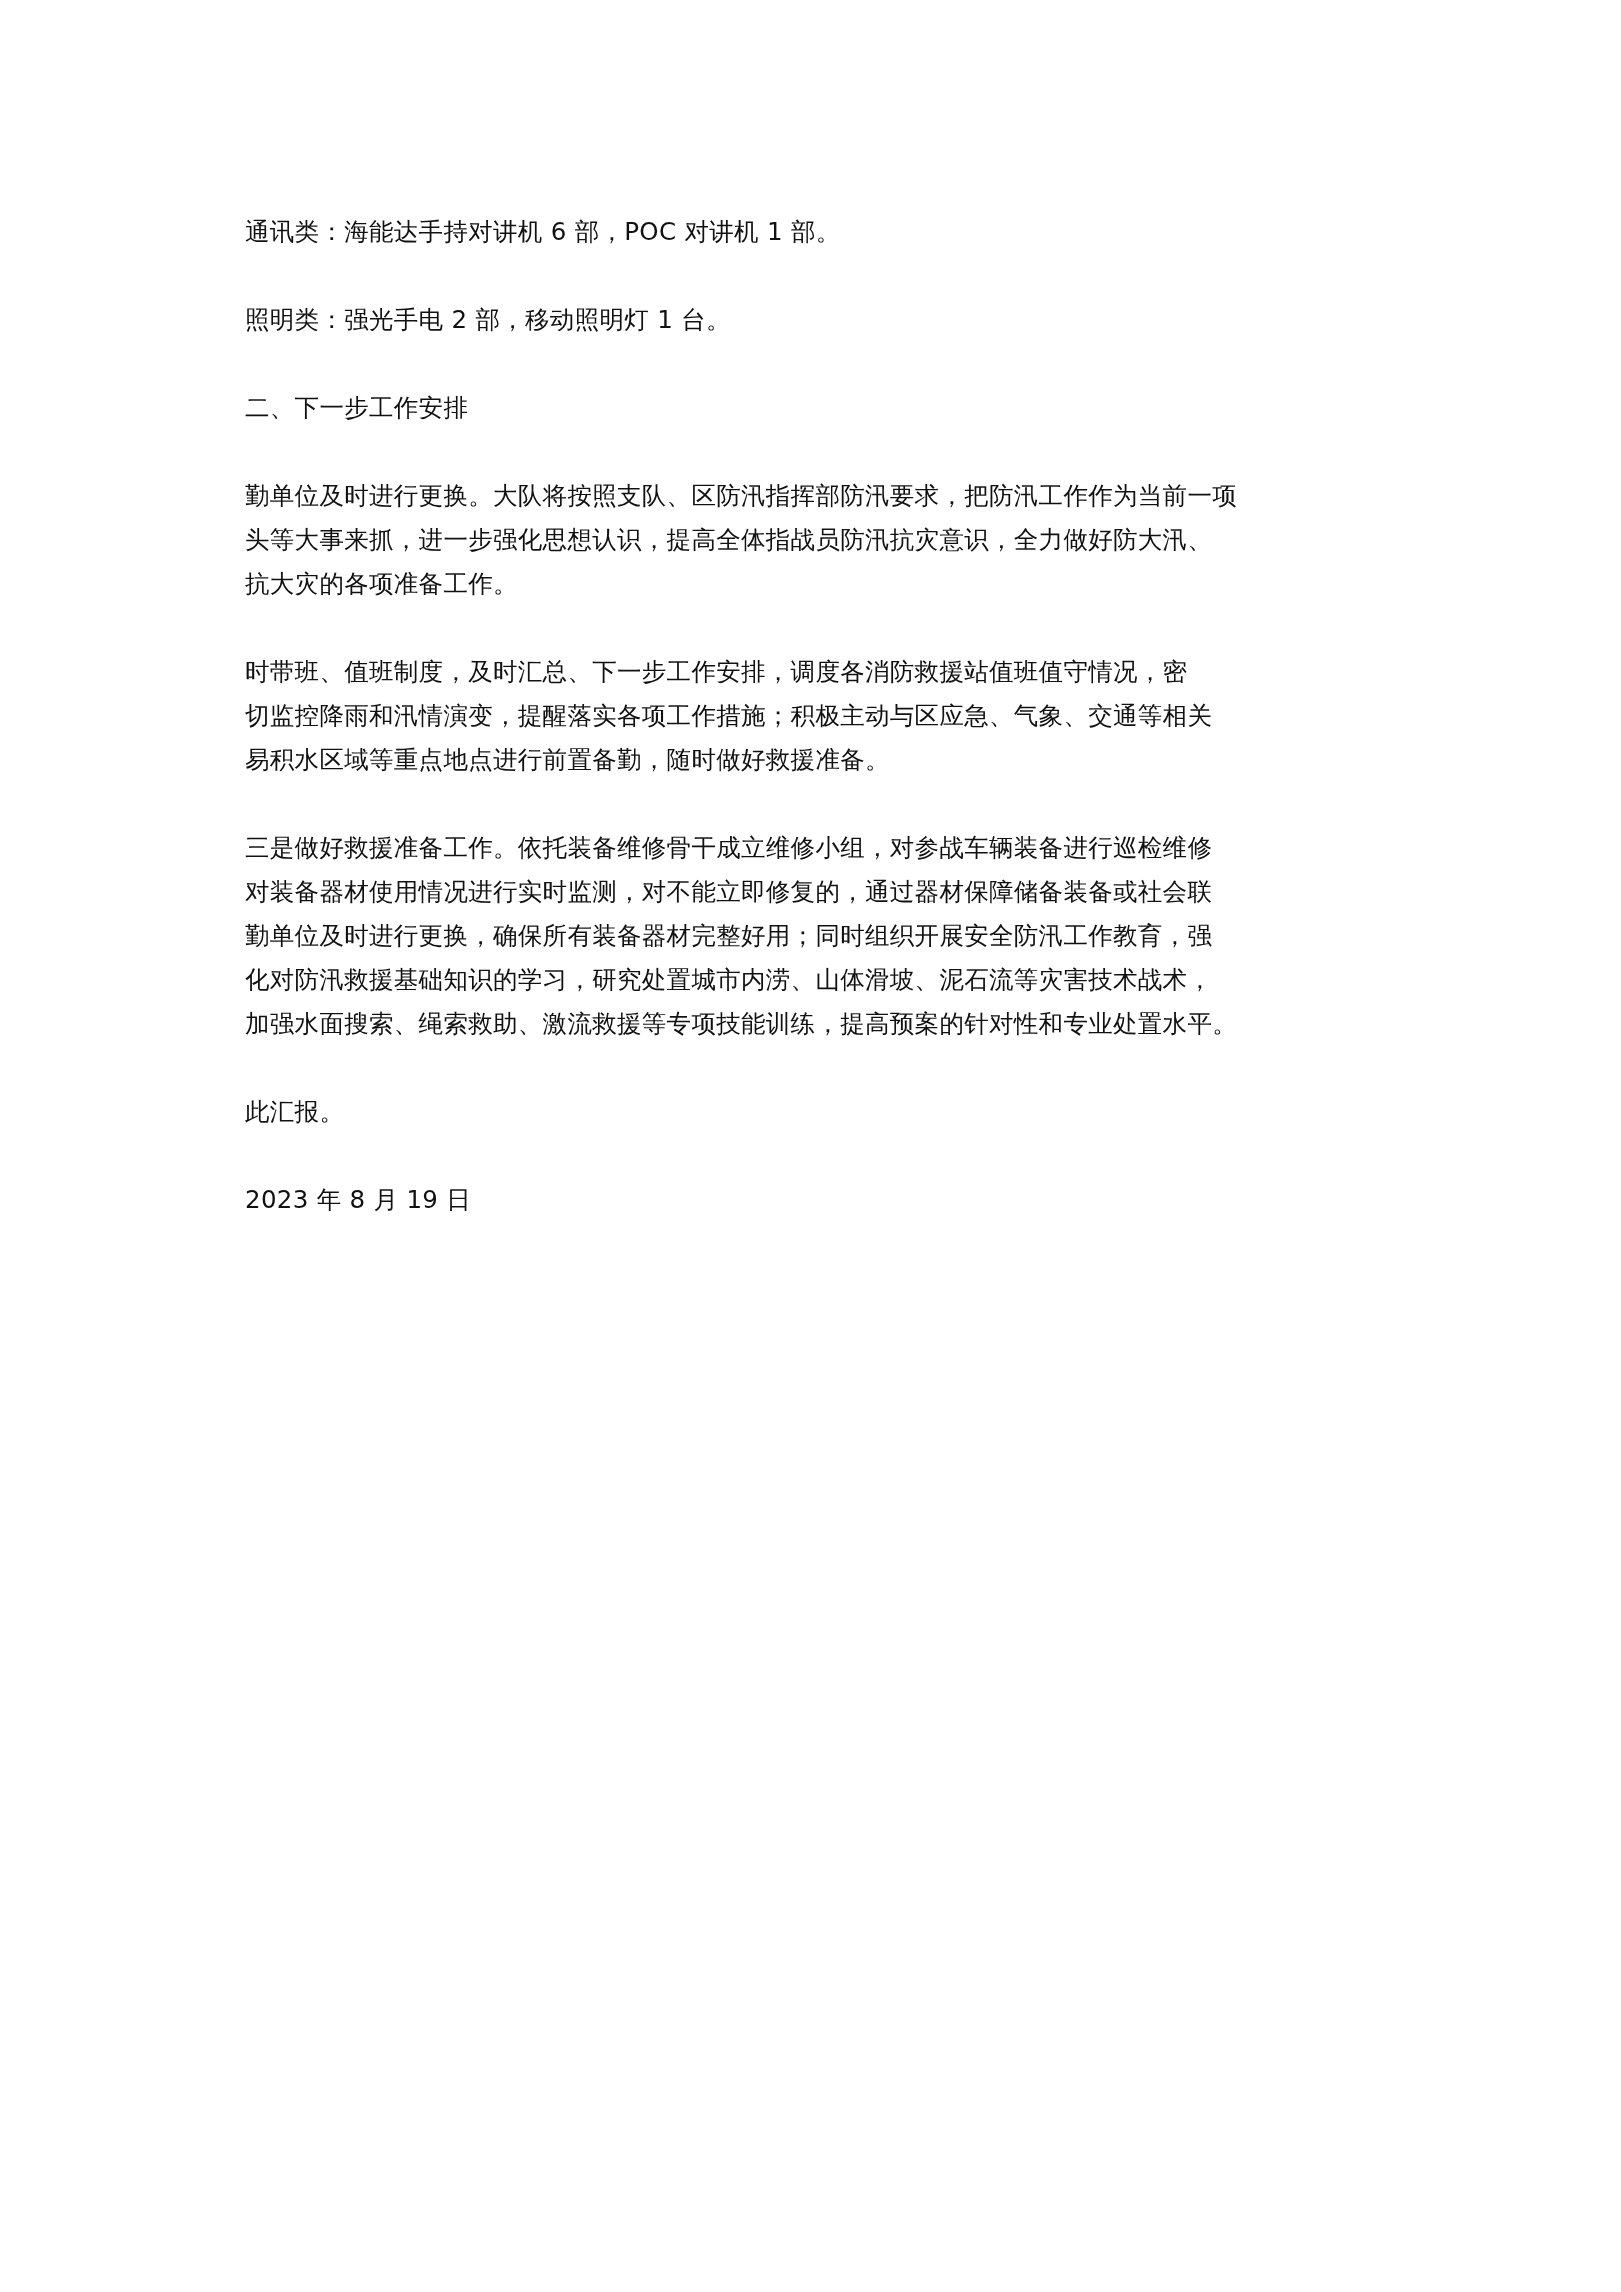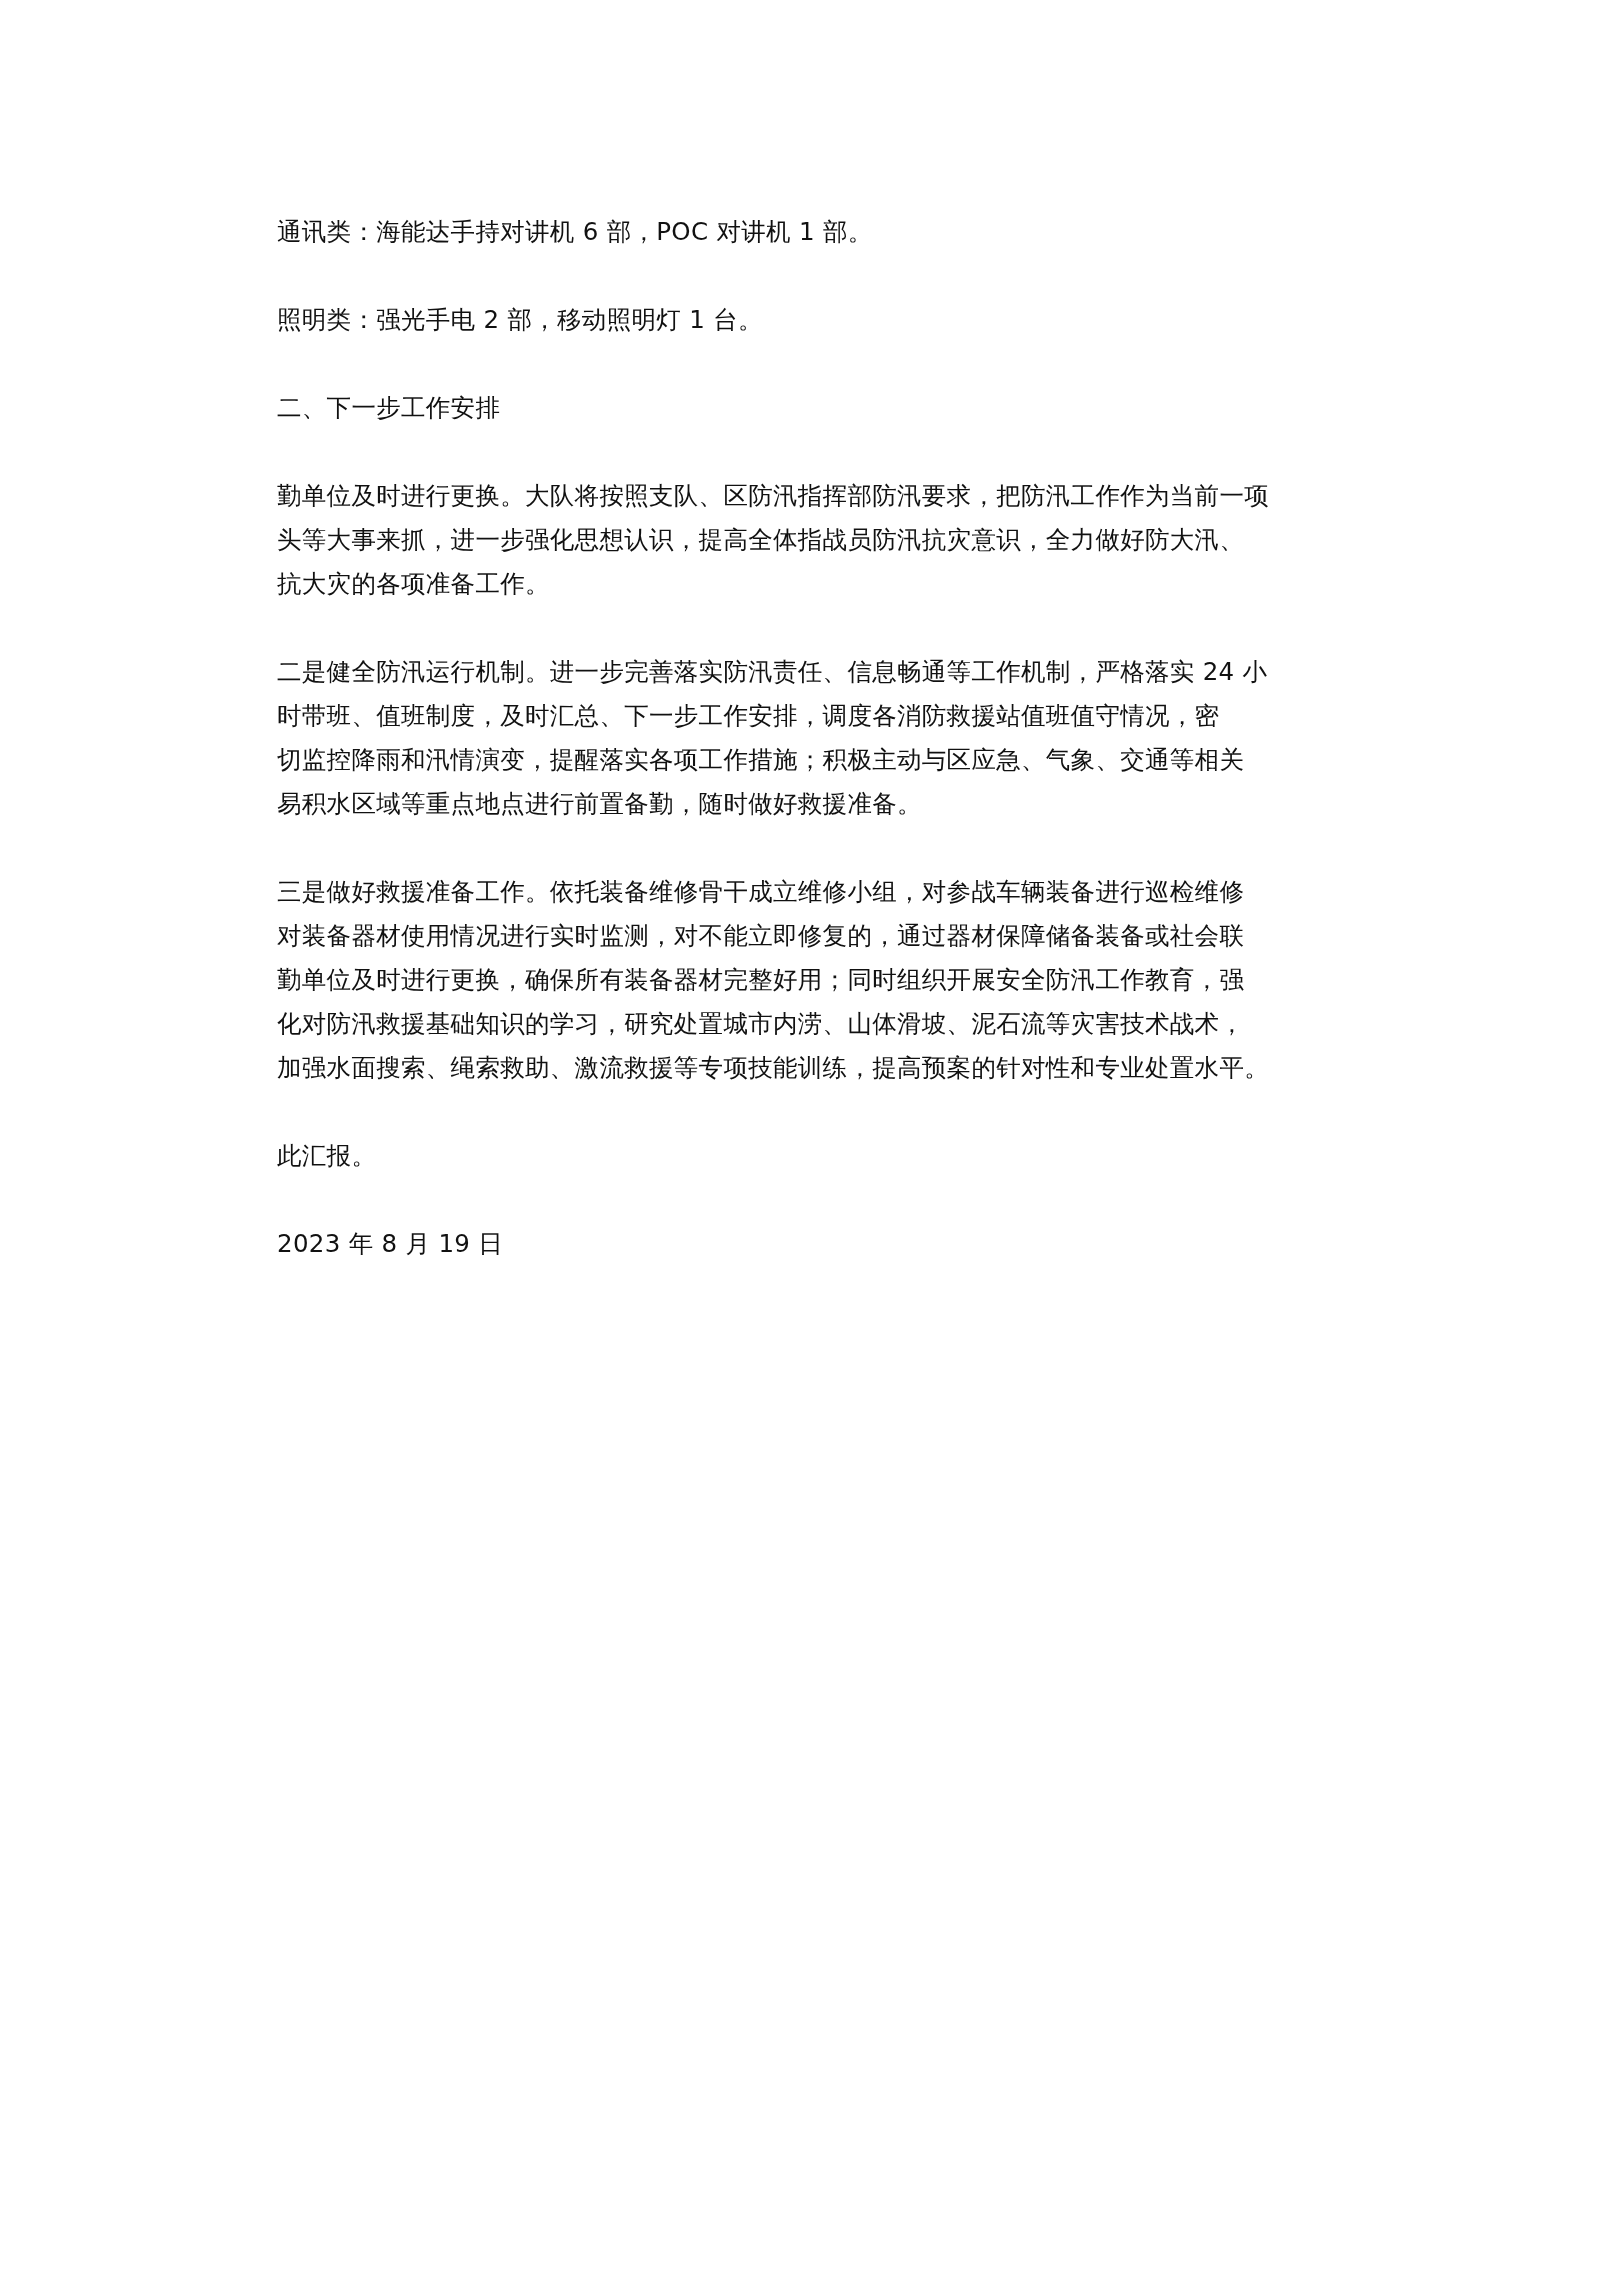--- a/index.html
+++ b/index.html
@@ -6,21 +6,20 @@
   body { width: 1621px; height: 2293px; position: relative; overflow: hidden; }
   .page {
     position: absolute;
     left: 245px;
     top: 210px;
     width: 1137px;
     font-family: "DejaVu Sans", "Liberation Sans", sans-serif;
     font-size: 24.5px;
     line-height: 44px;
     color: #111111;
-    margin-left: 32px;
   }
   .para {
     margin: 0 0 44px 0;
     text-align: justify;
     text-align-last: left;
     letter-spacing: 0.3px;
   }
   .line { display: block; white-space: nowrap; }
 </style>
 </head>
@@ -35,21 +34,20 @@
   </p>
   <p class="para">
     <span class="line">二、下一步工作安排</span>
   </p>
   <p class="para">
     <span class="line">勤单位及时进行更换。大队将按照支队、区防汛指挥部防汛要求，把防汛工作作为当前一项</span>
     <span class="line">头等大事来抓，进一步强化思想认识，提高全体指战员防汛抗灾意识，全力做好防大汛、</span>
     <span class="line">抗大灾的各项准备工作。</span>
   </p>
   <p class="para">
-    <span class="line">二是健全防汛运行机制。进一步完善落实防汛责任、信息畅通等工作机制，严格落实 24 小</span>
     <span class="line">时带班、值班制度，及时汇总、下一步工作安排，调度各消防救援站值班值守情况，密</span>
     <span class="line">切监控降雨和汛情演变，提醒落实各项工作措施；积极主动与区应急、气象、交通等相关</span>
     <span class="line">易积水区域等重点地点进行前置备勤，随时做好救援准备。</span>
   </p>
   <p class="para">
     <span class="line">三是做好救援准备工作。依托装备维修骨干成立维修小组，对参战车辆装备进行巡检维修</span>
     <span class="line">对装备器材使用情况进行实时监测，对不能立即修复的，通过器材保障储备装备或社会联</span>
     <span class="line">勤单位及时进行更换，确保所有装备器材完整好用；同时组织开展安全防汛工作教育，强</span>
     <span class="line">化对防汛救援基础知识的学习，研究处置城市内涝、山体滑坡、泥石流等灾害技术战术，</span>
     <span class="line">加强水面搜索、绳索救助、激流救援等专项技能训练，提高预案的针对性和专业处置水平。</span>

